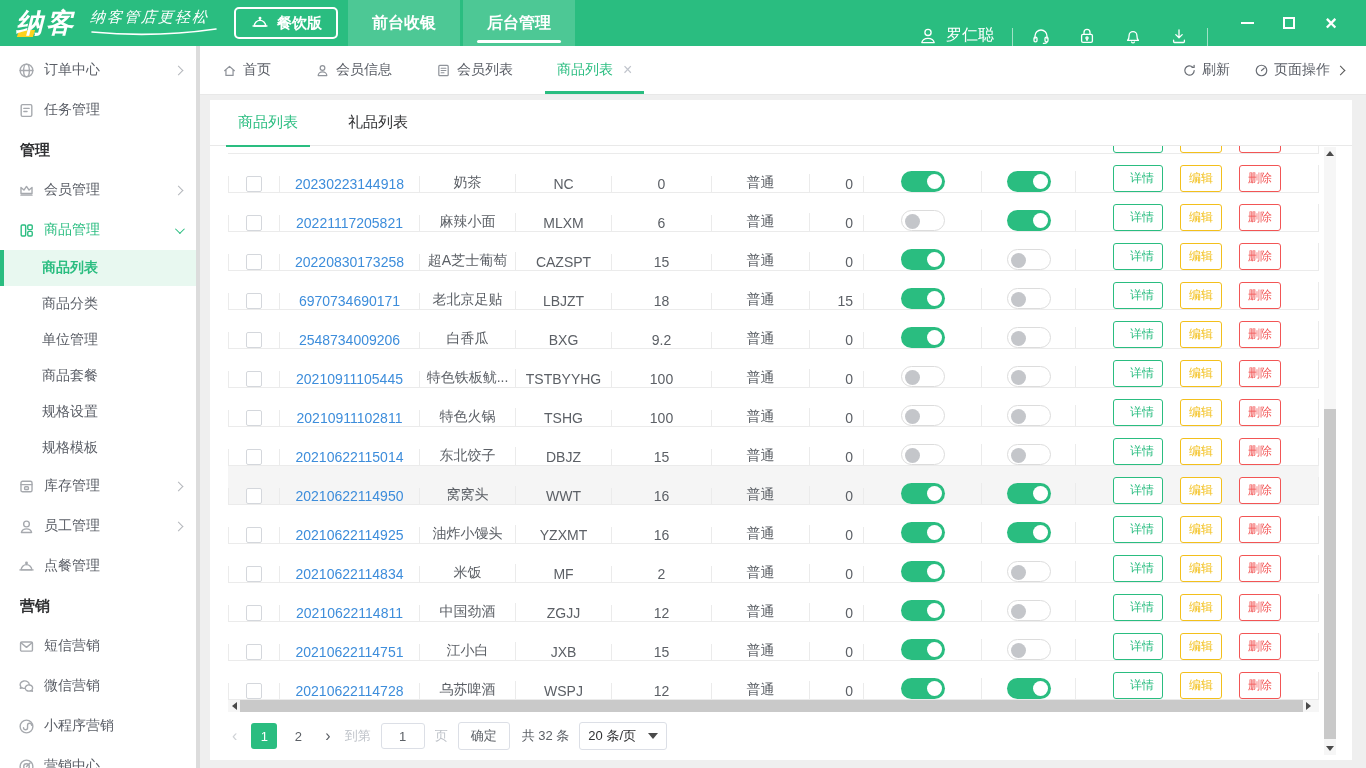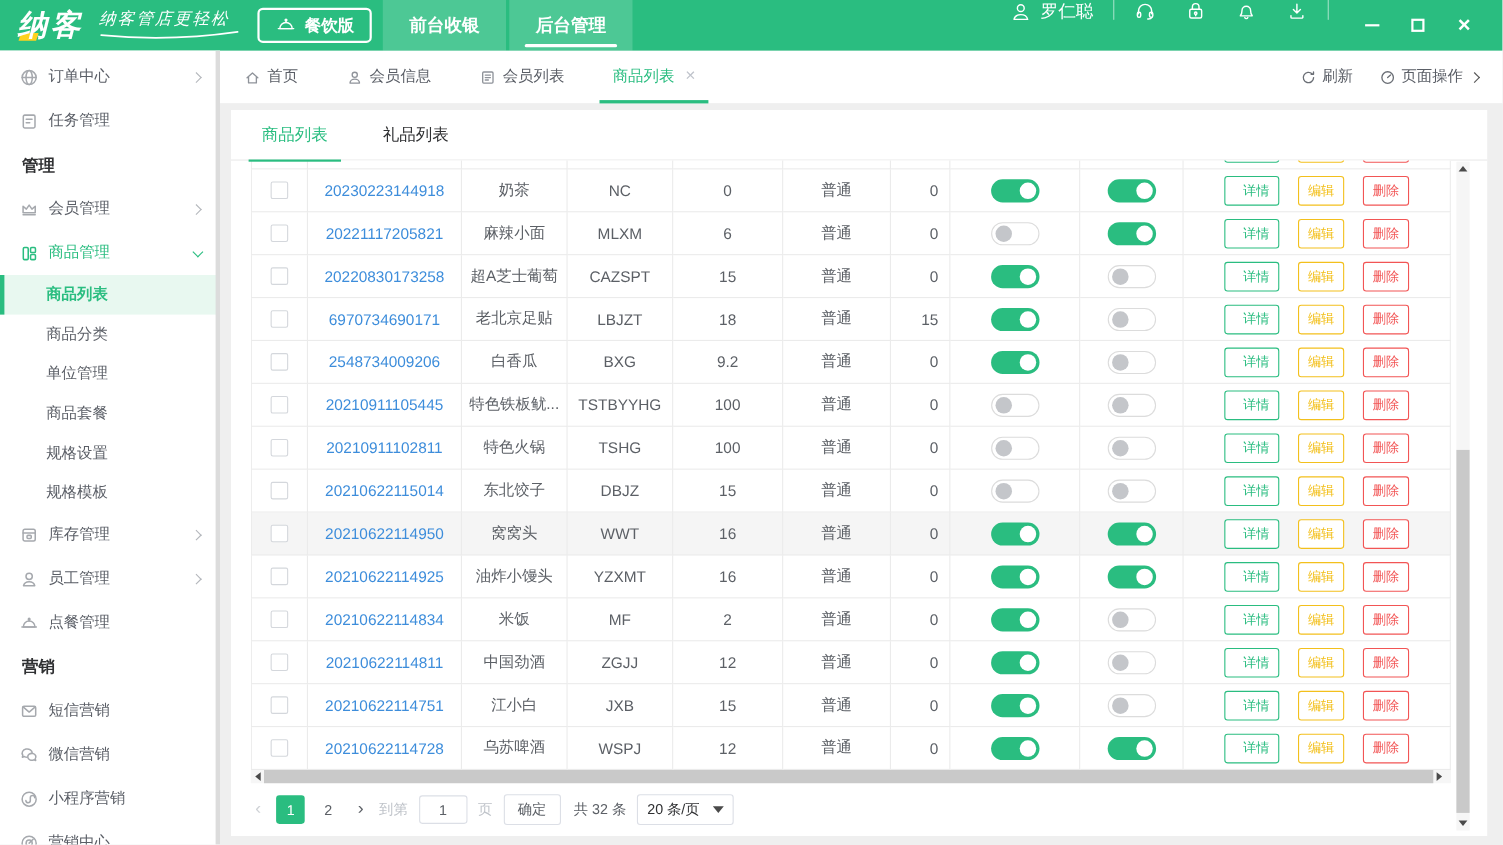--- a/index.html
+++ b/index.html
@@ -14,21 +14,21 @@
   .logo-accent { position:absolute; left:2px; bottom:4px; width:16px; height:7px; background:#ffd21e; transform:skewX(-18deg); z-index:0; }
   .slogan-wrap { margin:0 0 2px 14px; }
   .slogan { font-size:15px; font-style:italic; letter-spacing:2px; transform:skewX(-4deg); }
   .swoosh { margin-top:1px; }
   .edition-btn { margin-left:16px; height:32px; padding:0 14px; border:2px solid #fff; border-radius:5px;
     display:flex; align-items:center; gap:7px; font-size:15px; font-weight:bold; color:#fff; background:transparent; cursor:pointer; }
   .top-tabs { display:flex; height:46px; margin-left:10px; }
   .top-tab { height:46px; padding:0 24px; display:flex; align-items:center; font-size:16px; font-weight:bold;
     background:rgba(255,255,255,0.17); margin-right:3px; position:relative; cursor:pointer; }
   .top-tab.active::after { content:""; position:absolute; left:14px; right:14px; bottom:3px; height:3px; background:#fff; border-radius:2px; }
-  .top-right { margin-left:auto; display:flex; align-items:flex-start; gap:0; margin-right:14px; }
+  .top-right { margin-left:auto; display:flex; align-items:flex-end; gap:0; margin-right:14px; }
   .user-chip { display:flex; align-items:center; gap:8px; font-size:16px; }
   .tb-icon { width:20px; height:20px; color:#fff; cursor:pointer; }
   .tb-sep { width:1px; height:18px; background:rgba(255,255,255,0.55); margin:0 18px; }
   .tb-gap { width:26px; }
   .win-btns { display:flex; align-items:center; gap:0; }
   .win-btn { width:42px; height:46px; display:flex; align-items:center; justify-content:center; cursor:pointer; }
   .ico-min { width:13px; height:2px; background:#fff; }
   .ico-max { width:12px; height:12px; border:2px solid #fff; }
   .ico-close { font-size:20px; line-height:1; color:#fff; font-weight:bold; }
 
@@ -67,21 +67,21 @@
   
   .workspace { flex:1; padding:5px 14px 8px 10px; background:#efefef; min-height:0; }
   .card { background:#fff; height:660px; position:relative; }
   .card-tabs { height:46px; display:flex; align-items:center; padding:0 16px; border-bottom:1px solid #e9e9e9; gap:26px; }
   .card-tab { height:46px; display:flex; align-items:center; padding:0 12px; font-size:15px; color:#303133; cursor:pointer; position:relative; }
   .card-tab.active { color:#2abd80; }
   .card-tab.active::after { content:""; position:absolute; left:0; right:0; bottom:-1px; height:2px; background:#2abd80; }
 
   
   .table-viewport { margin-left:18px; width:1091px; height:554px; overflow:hidden; }
-  .tr { display:flex; height:39px; background:#fff; }
+  .tr { display:flex; height:39px; background:#fff;align-items:flex-end; }
   .tr.partial { margin-top:-31px; }
   .tr.hl { background:#f5f5f5; }
   .td { border-right:1px solid #ebebeb; border-bottom:1px solid #ebebeb; display:flex; align-items:center; justify-content:center;
     font-size:14px; color:#5c6066; overflow:hidden; white-space:nowrap; flex:none; }
   .c0 { width:52px; border-left:1px solid #ebebeb; }
   .c1 { width:140px; } .c2 { width:96px; } .c3 { width:96px; } .c4 { width:100px; } .c5 { width:98px; }
   .c6 { width:54px; justify-content:flex-end; padding-right:10px; }
   .c7 { width:118px; } .c8 { width:94px; }
   .c9 { width:243px; gap:17px; }
   .cb { width:16px; height:16px; border:1px solid #d4d7dc; border-radius:2px; background:#fff; cursor:pointer; }

